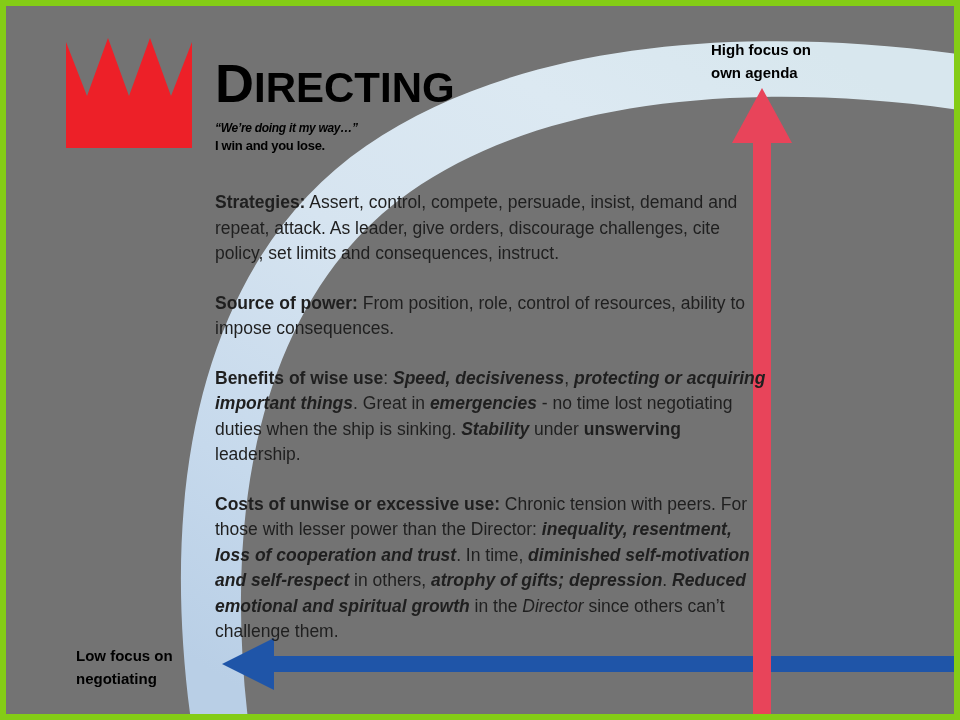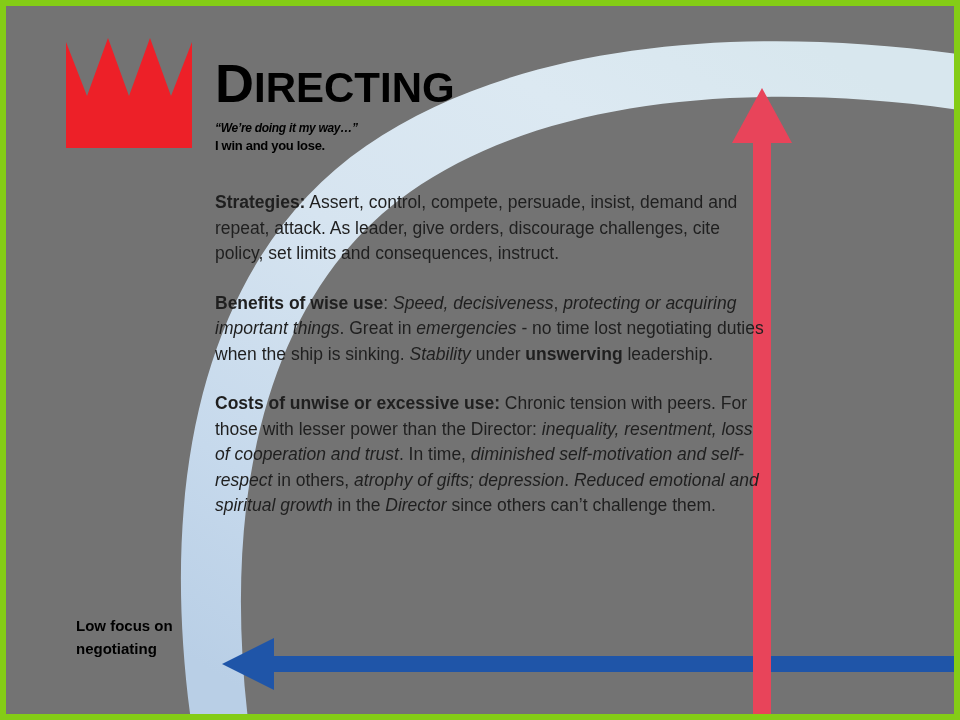--- a/index.html
+++ b/index.html
@@ -92,34 +92,34 @@
   .para {
     font-size: 17.5px;
     line-height: 25.5px;
     color: #1f1f1f;
     margin: 0 0 24px 0;
     text-align: left;
   }
   .para:last-child { margin-bottom: 12px; }
   .b  { font-weight: bold; text-align: center; }
   .i  { font-style: italic; }
-  .bi { font-weight: normal; font-style: italic; }
+  .bi { font-weight: bold; font-style: italic; }
 
   
   .axis-label {
     position: absolute;
     font-size: 15px;
     font-weight: bold;
     line-height: 23px;
     color: #000000;
     z-index: 4;
     white-space: nowrap;
   }
   #label-high { left: 705px; top: 32px; }
-  #label-low  { left: 70px;  top: 608px; }
+  #label-low  { left: 70px;  top: 638px; }
 </style>
 </head>
 <body>
 
 <div id="slide">
 
   <svg id="arc-layer" viewBox="0 0 960 720" width="960" height="720" aria-hidden="true">
     <defs>
       <linearGradient id="arcGrad" x1="0.15" y1="1" x2="0.85" y2="0.05">
         <stop offset="0%" stop-color="#B9CFE6"></stop>
@@ -156,23 +156,28 @@
   </svg>
 
   <div id="header">
     <div id="title"><span class="cap">D</span><span>IRECTING</span></div>
     <div id="quote-line">“We’re doing it my way…”</div>
     <div id="lose-line">I win and you lose.</div>
   </div>
 
   <div id="body">
       <p class="para"><span class="b">Strategies:</span><span>  Assert, control, compete, persuade, insist, demand and repeat,  attack. As leader, give orders, discourage challenges, cite policy,  set limits and consequences,  instruct.</span></p>
+      <p class="para"><span class="b">Source of power:</span><span> From position, role, control of resources, ability to impose consequences.</span></p>
       <p class="para"><span class="b">Benefits of wise use</span><span>: </span><span class="bi">Speed, decisiveness</span><span>, </span><span class="bi">protecting or acquiring important things</span><span>.  Great in </span><span class="bi">emergencies</span><span> - no time lost negotiating duties when the ship is sinking.  </span><span class="bi">Stability</span><span> under </span><span class="b">unswerving</span><span> leadership.</span></p>
       <p class="para"><span class="b">Costs of unwise or excessive use:</span><span> Chronic tension with peers. For those with lesser power than the Director: </span><span class="bi">inequality, resentment, loss of cooperation and trust</span><span>.  In time, </span><span class="bi">diminished self-motivation and self-respect</span><span> in others, </span><span class="bi">atrophy of gifts; depression</span><span>. </span><span class="bi">Reduced emotional and spiritual growth</span><span> in the </span><span class="i">Director</span><span> since others can’t challenge them.</span></p>
     </div>
 
+  <div class="axis-label" id="label-high">
+    <div>High focus on</div>
+    <div>own agenda</div>
+  </div>
 
   <div class="axis-label" id="label-low">
     <div>Low focus on</div>
     <div>negotiating</div>
   </div>
 
 </div>
 
 </body></html>

